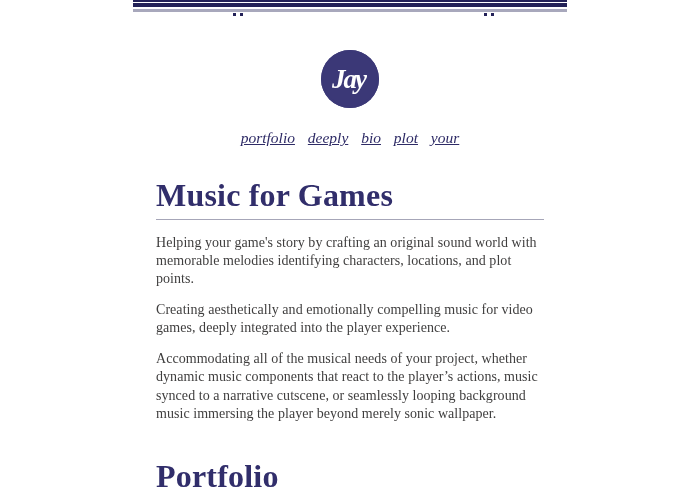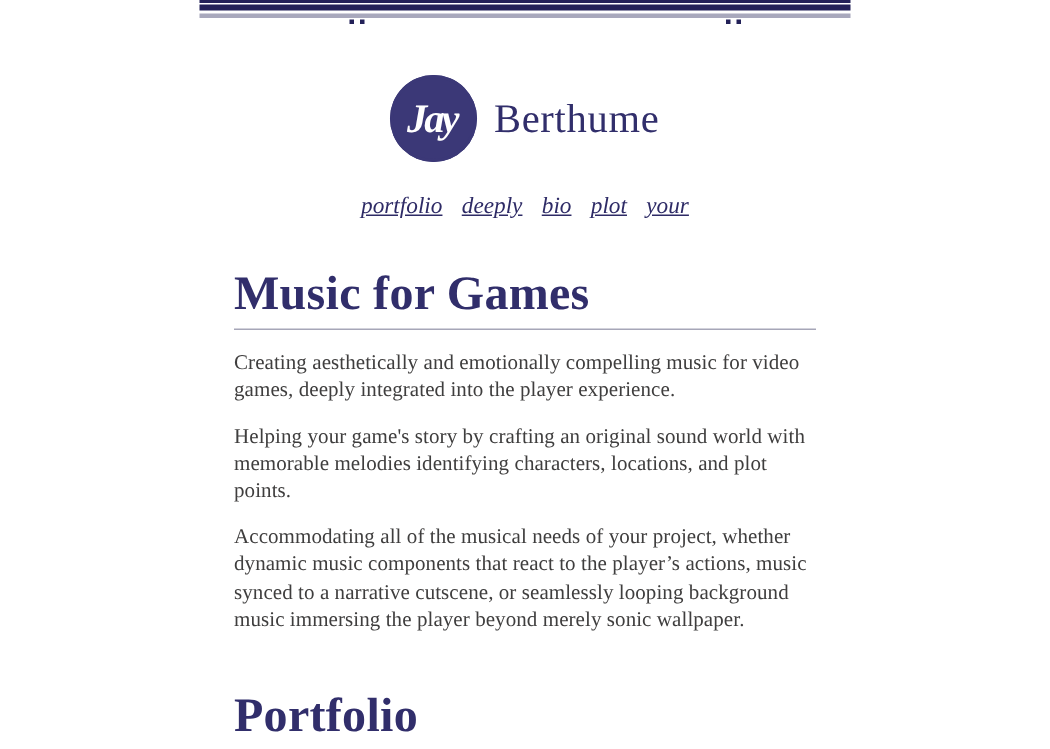--- a/index.html
+++ b/index.html
@@ -71,36 +71,35 @@
     <div class="dot d2"></div>
     <div class="dot d3"></div>
     <div class="dot d4"></div>
   </div>
 
   <header>
     <a class="logo-row">
       <span class="logo-circle">
         <span class="logo-monogram">Jay</span>
       </span>
-      <span class="logo-name">Berthume</span>
     </a>
     <nav>
       <a>portfolio</a>
       <a>deeply</a>
       <a>bio</a>
       <a>plot</a>
       <a>your</a>
     </nav>
   </header>
 
   <main>
     <section>
       <h1>Music for Games</h1>
+      <p>Helping your game's story by crafting an original sound world with memorable melodies identifying characters, locations, and plot points.</p>
       <p>Creating aesthetically and emotionally compelling music for video games, deeply integrated into the player experience.</p>
-      <p>Helping your game's story by crafting an original sound world with memorable melodies identifying characters, locations, and plot points.</p>
       <p>Accommodating all of the musical needs of your project, whether dynamic music components that react to the player’s actions, music synced to a narrative cutscene, or seamlessly looping background music immersing the player beyond merely sonic wallpaper.</p>
     </section>
 
     <section>
       <h2>Portfolio</h2>
 
     </section>
   </main>
 
 </div>

